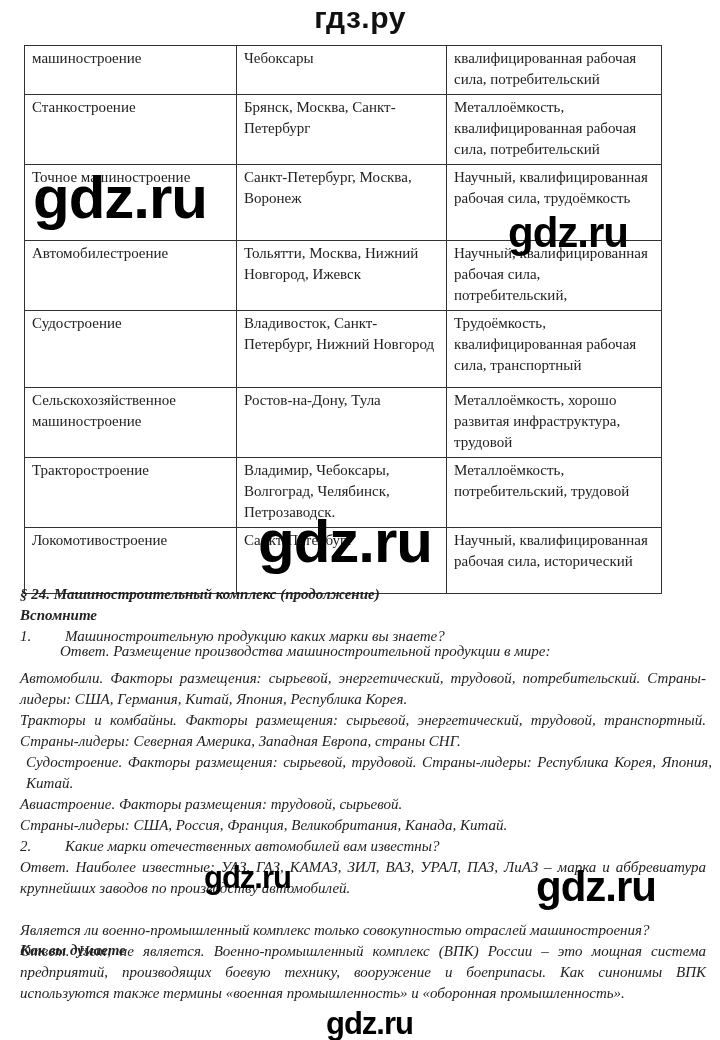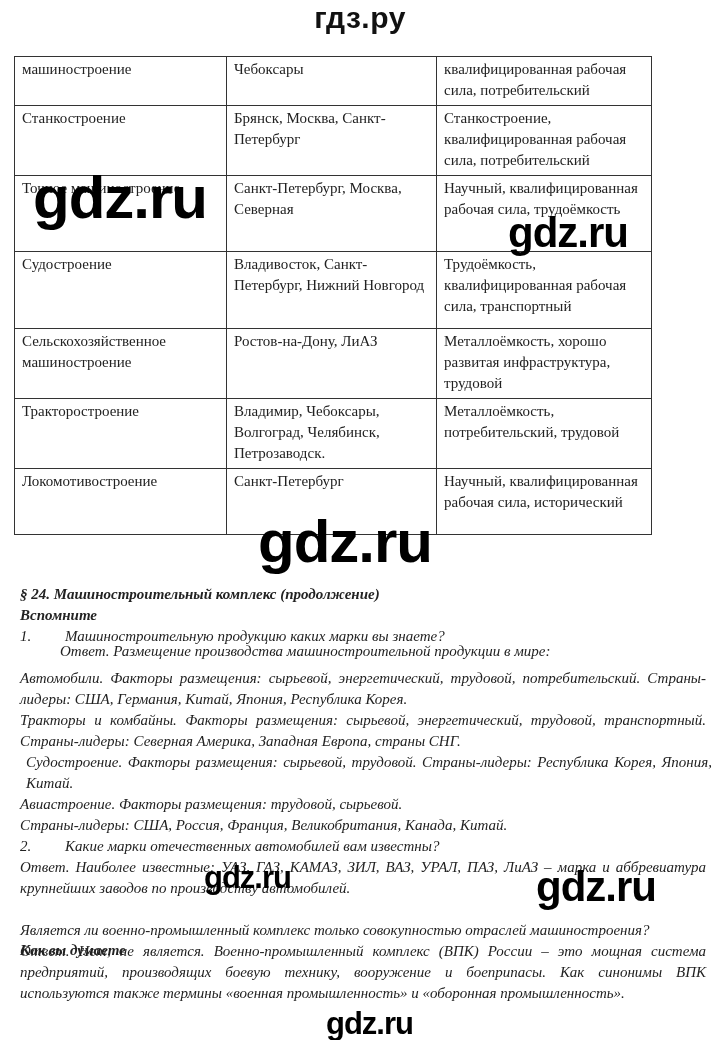--- a/index.html
+++ b/index.html
@@ -1,22 +1,22 @@
 <!DOCTYPE html>
 <html><head>
 <meta charset="utf-8">
 <style>
   html, body { margin: 0; padding: 0; background: #ffffff; }
   body { width: 720px; height: 1040px; position: relative; overflow: hidden;
          font-family: "Liberation Serif", "DejaVu Serif", serif; color: #1a1a1a; }
   .site-title { position: absolute; top: 0; left: 0; width: 720px; text-align: center;
     font-family: "Liberation Sans", "DejaVu Sans", sans-serif; font-weight: bold;
     font-size: 30px; line-height: 36px; color: #111; letter-spacing: 0.5px; }
-  table.data { position: absolute; top: 45px; left: 14px; border-collapse: collapse;
-    width: 637px; table-layout: fixed; margin-top: 11px; }
+  table.data { position: absolute; top: 45px; left: 24px; border-collapse: collapse;
+    width: 637px; table-layout: fixed; }
   table.data td { border: 1.5px solid #333; vertical-align: top; padding: 2px 7px 4px 7px;
     font-size: 15px; line-height: 21px; color: #222; }
   table.data col.c1 { width: 212px; }
   table.data col.c2 { width: 210px; }
   table.data col.c3 { width: 215px; }
   .text { position: absolute; left: 20px; width: 686px; font-size: 15px; line-height: 21px; color: #222; font-style: italic; }
   .just { text-align: justify; text-align-last: left; }
   .bold { font-weight: bold; }
   .ital { font-style: italic; }
   .qnum { display: inline-block; width: 45px; }
@@ -36,35 +36,40 @@
     </colgroup>
   <tbody id="tbody">
       <tr style="height: 43px;">
         <td>машиностроение</td>
         <td>Чебоксары</td>
         <td>квалифицированная рабочая сила, потребительский</td>
       </tr>
       <tr style="height: 64px;">
         <td>Станкостроение</td>
         <td>Брянск, Москва, Санкт-Петербург</td>
-        <td>Станкостроение, квалифицированная рабочая сила, потребительский</td>
+        <td>Металлоёмкость, квалифицированная рабочая сила, потребительский</td>
       </tr>
       <tr style="height: 76px;">
         <td>Точное машиностроение</td>
-        <td>Санкт-Петербург, Москва, Северная</td>
+        <td>Санкт-Петербург, Москва, Воронеж</td>
         <td>Научный, квалифицированная рабочая сила, трудоёмкость</td>
+      </tr>
+      <tr style="height: 63px;">
+        <td>Автомобилестроение</td>
+        <td>Тольятти, Москва, Нижний Новгород, Ижевск</td>
+        <td>Научный, квалифицированная рабочая сила, потребительский,</td>
       </tr>
       <tr style="height: 77px;">
         <td>Судостроение</td>
         <td>Владивосток, Санкт-Петербург, Нижний Новгород</td>
         <td>Трудоёмкость, квалифицированная рабочая сила, транспортный</td>
       </tr>
       <tr style="height: 64px;">
         <td>Сельскохозяйственное машиностроение</td>
-        <td>Ростов-на-Дону, ЛиАЗ</td>
+        <td>Ростов-на-Дону, Тула</td>
         <td>Металлоёмкость,  хорошо развитая инфраструктура, трудовой</td>
       </tr>
       <tr style="height: 61px; padding-left: 28px;">
         <td>Тракторостроение</td>
         <td>Владимир, Чебоксары, Волгоград, Челябинск, Петрозаводск.</td>
         <td>Металлоёмкость, потребительский, трудовой</td>
       </tr>
       <tr style="height: 66px;">
         <td>Локомотивостроение</td>
         <td>Санкт-Петербург</td>

